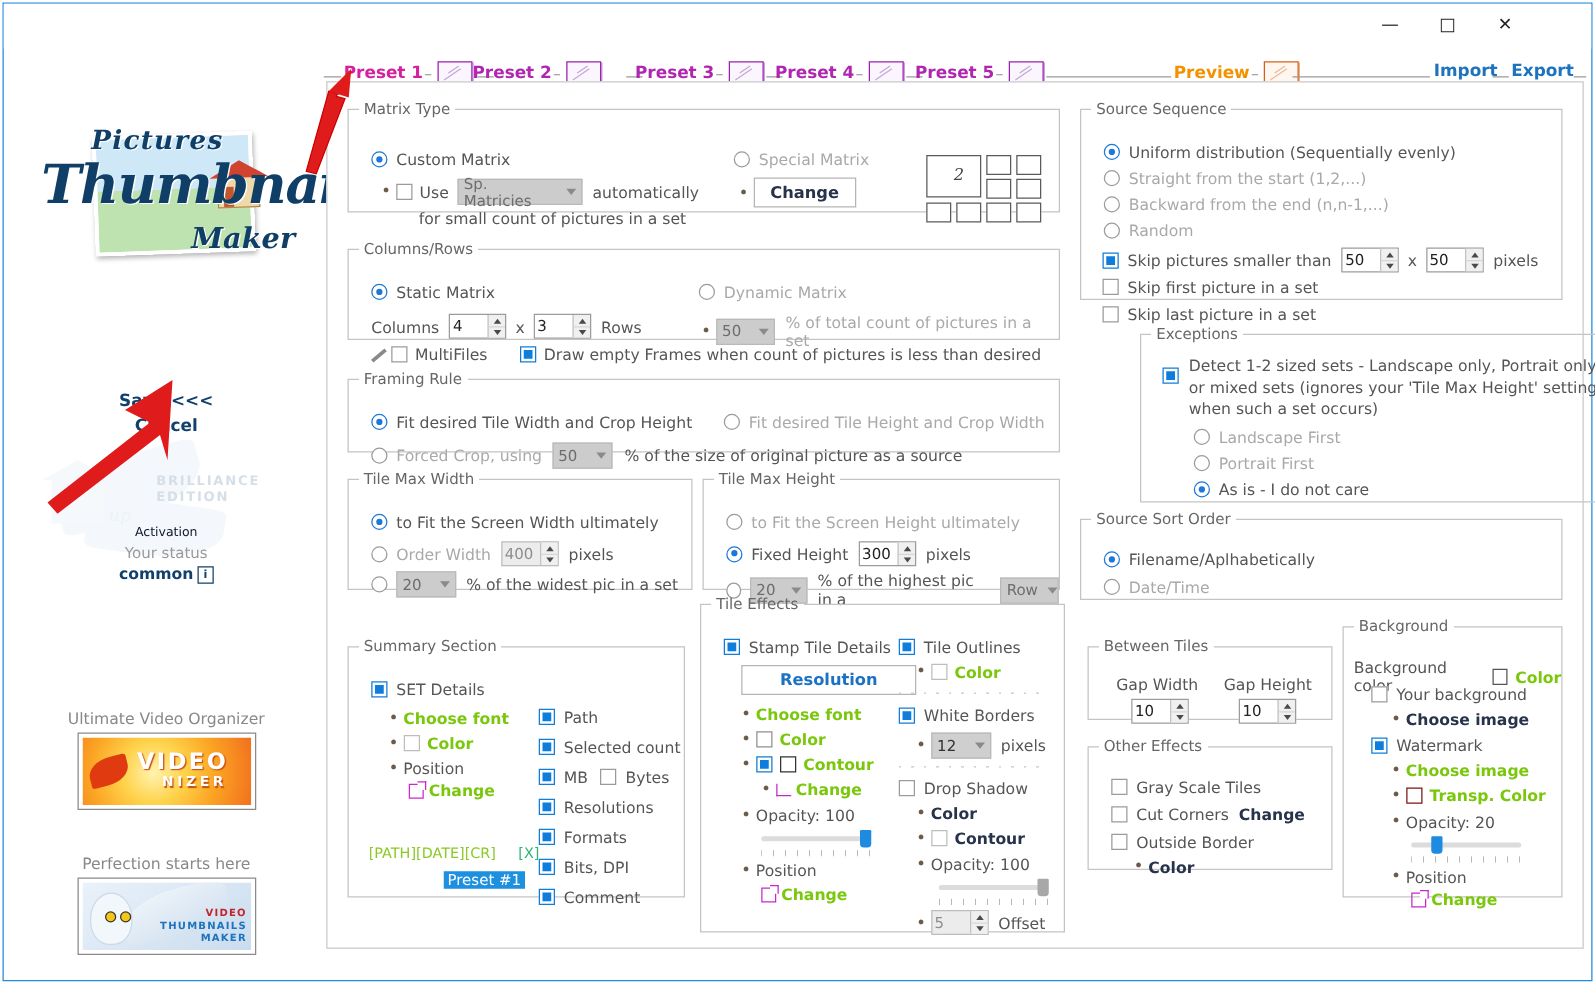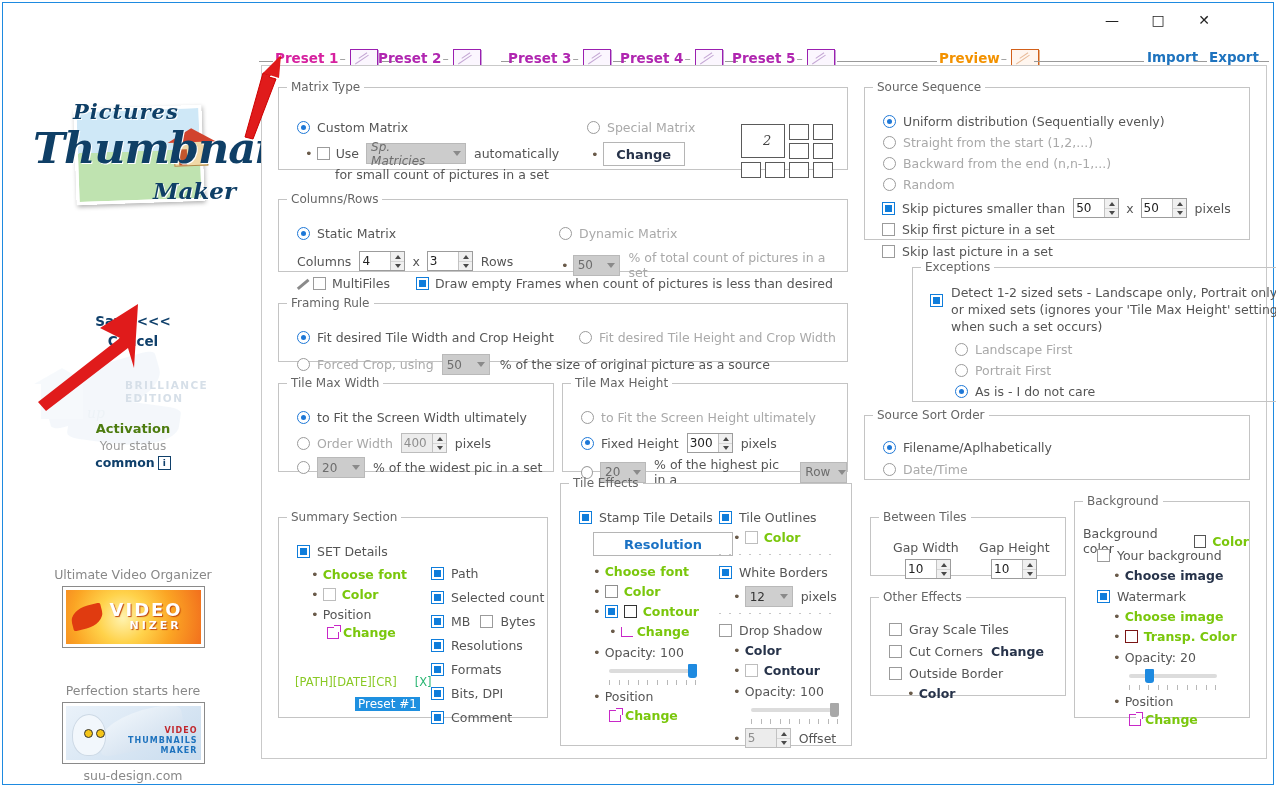--- a/index.html
+++ b/index.html
@@ -72,21 +72,21 @@
   .wm-w2{ left:34px; top:62px; width:110px; height:44px; transform:rotate(8deg); }
   .wm-h{ position:absolute; left:6px; top:44px; width:42px; height:36px;
          background:#e3edf6; }
   .wm-h:before{ content:""; position:absolute; left:-7px; top:-15px; width:0;height:0;
          border-left:28px solid transparent;border-right:28px solid transparent;
          border-bottom:16px solid #e3edf6; }
   .wm-up{ position:absolute; left:52px; top:66px; font-style:italic;
          font-family:"DejaVu Serif",serif; font-size:14px; color:#c7d7e6; }
 
   #activation{ position:absolute; left:0; top:382px; width:252px; text-align:center; }
-  #activation .act-title{ color:#4d7c0f; font-weight:bold; font-size:13px; }
+  #activation .act-title{ color:#0f172a; font-weight:normal; font-size:10px; }
   #activation .act-sub{ color:#9a9a9a; font-size:12px; padding-top:3px; }
   #activation .act-status{ color:#10406b; font-weight:bold; font-size:12.5px; padding-top:2px; }
   .info-badge{
     display:inline-block; width:13px; height:14px; border:1px solid #10406b;
     font-size:9px; line-height:12px; text-align:center; font-weight:bold;
     vertical-align:1px; margin-left:3px; color:#10406b;
   }
 
   .promo{ position:absolute; width:252px; text-align:center; }
   #promo1{ left:0; top:528px; } #promo2{ left:0; top:644px; }
@@ -362,21 +362,20 @@
           <div class="owl-wing"></div>
           <div class="owl-body">
             <span class="owl-eye l"></span>
               <span class="owl-eye r"></span>
           </div>
           <div class="owl-t1">VIDEO</div>
           <div class="owl-t2">THUMBNAILS</div>
           <div class="owl-t3">MAKER</div>
         </div>
       </div>
-      <div class="promo-cap2">suu-design.com</div>
     </div>
   </div>
 
   <div id="preset-nav">
     <div class="nav-line" style="left:0px;width:14px;"></div>
     <div class="pnav-item" style="left:16px;">
       <span class="pnav-label active">Preset 1</span>
       <span class="pnav-dash">–</span>
       <span class="thumb-ico"></span>
     </div>
@@ -426,21 +425,21 @@
     <fieldset class="grp" style="left:16px; top:14px; width:570px; height:90px;">
       <legend>Matrix Type</legend>
       <div class="row" style="position:absolute;left:18px;top:26px;">
         <span class="radio on"></span>
         <span class="lbl" style="margin-left:7px;">Custom Matrix</span>
       </div>
       <div class="row" style="position:absolute;left:26px;top:49px;">
         <span class="bullet">•</span>
         <span class="chk"></span>
         <span class="lbl" style="margin-left:6px;">Use</span>
-        <span class="combo" style="margin-left:7px;width:100px;font-style:italic;">
+        <span class="combo" style="margin-left:7px;width:100px;">
           <span class="cv">Sp. Matricies</span>
           <span class="carrow"></span>
         </span>
         <span class="lbl" style="margin-left:8px;">automatically</span>
       </div>
       <div class="lbl" style="position:absolute;left:56px;top:73px;">for small count of pictures in a set</div>
 
       <div class="row" style="position:absolute;left:308px;top:26px;">
         <span class="radio"></span>
         <span class="lbl dim" style="margin-left:7px;">Special Matrix</span>

